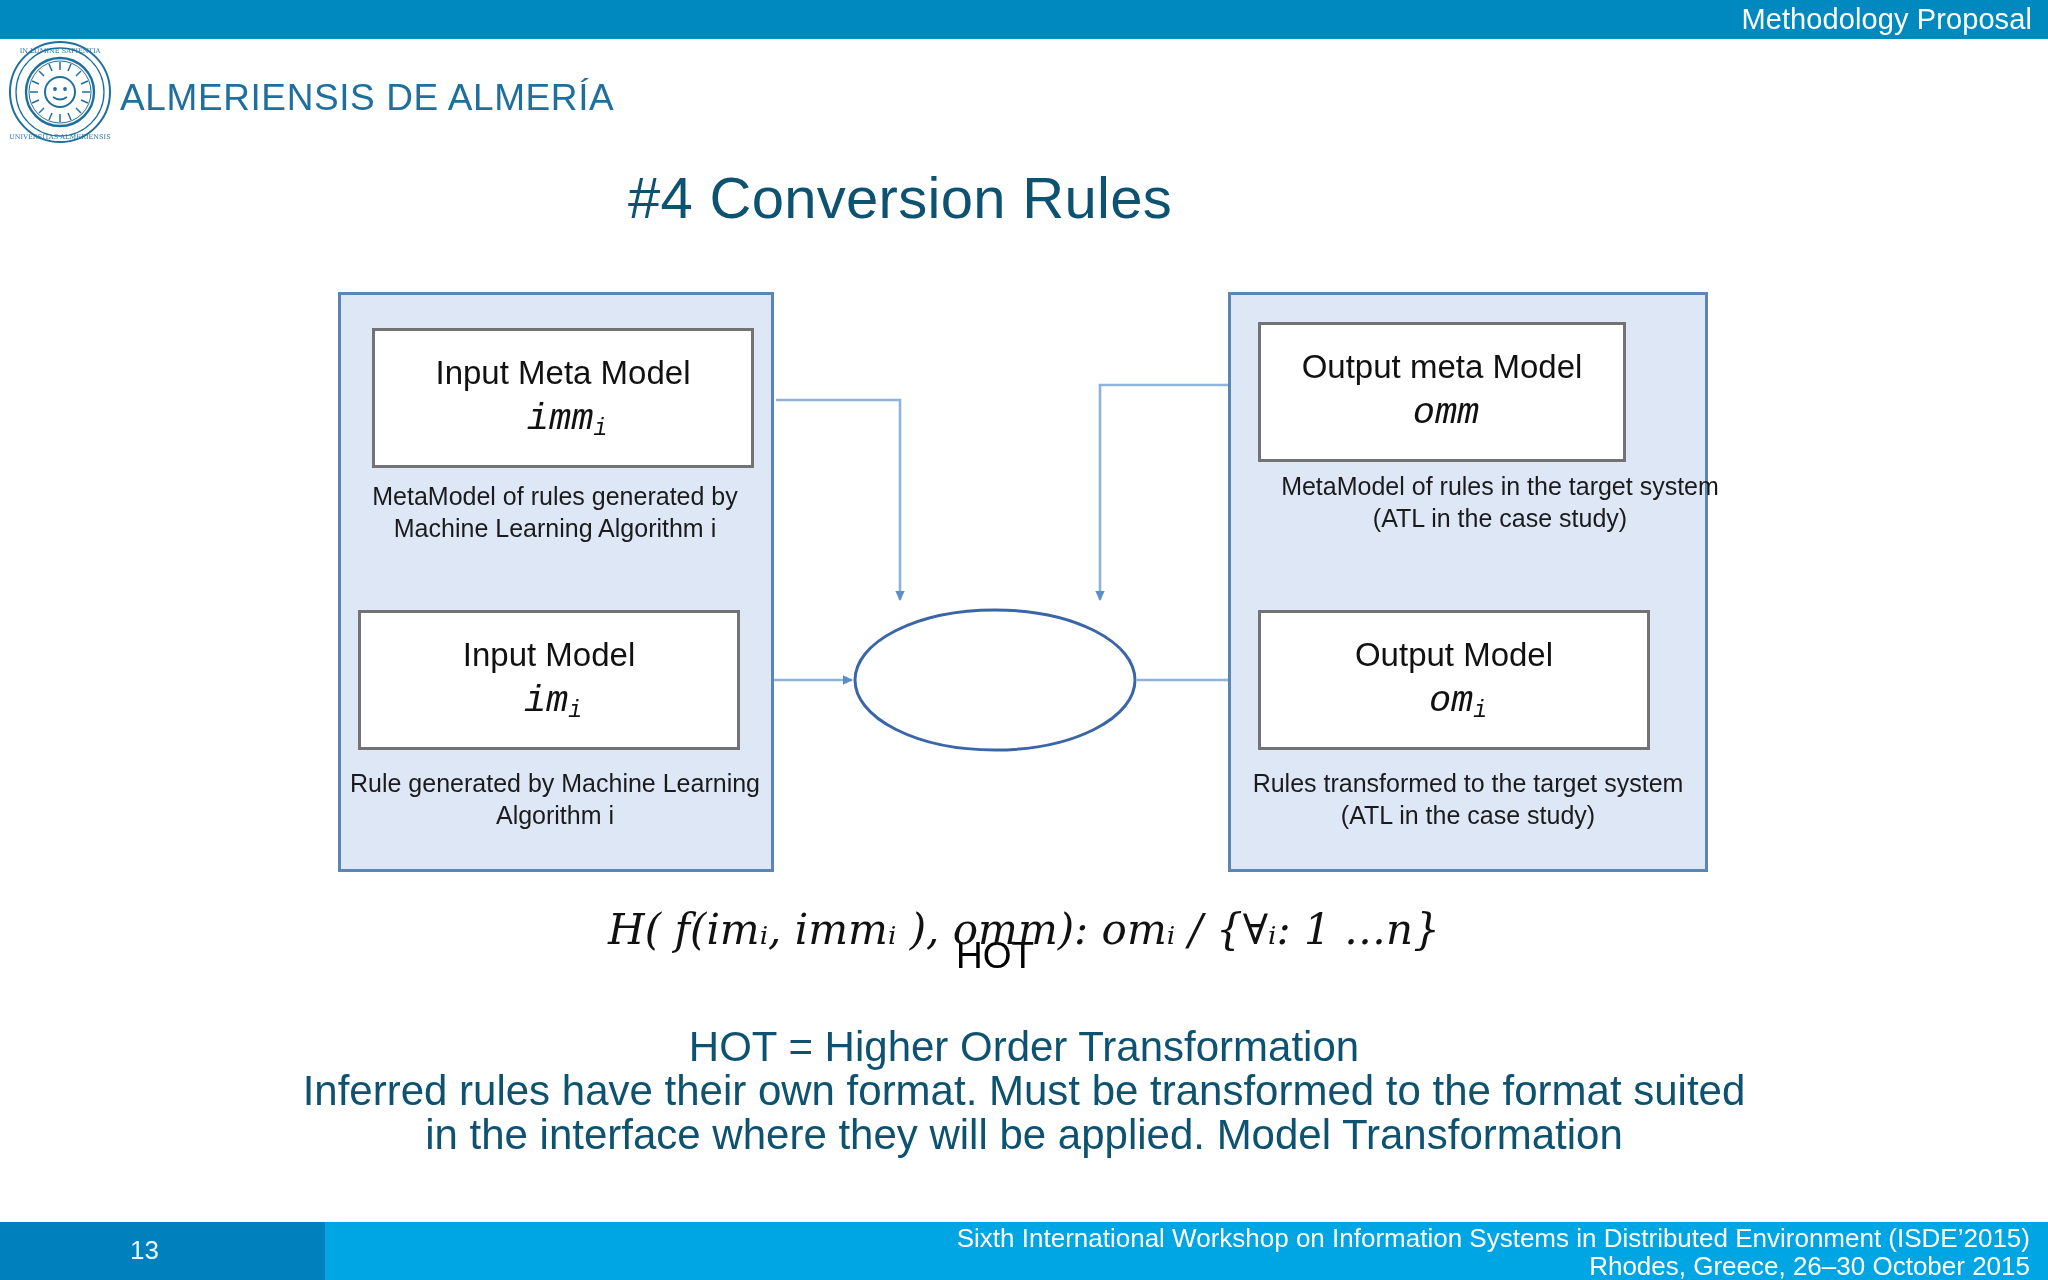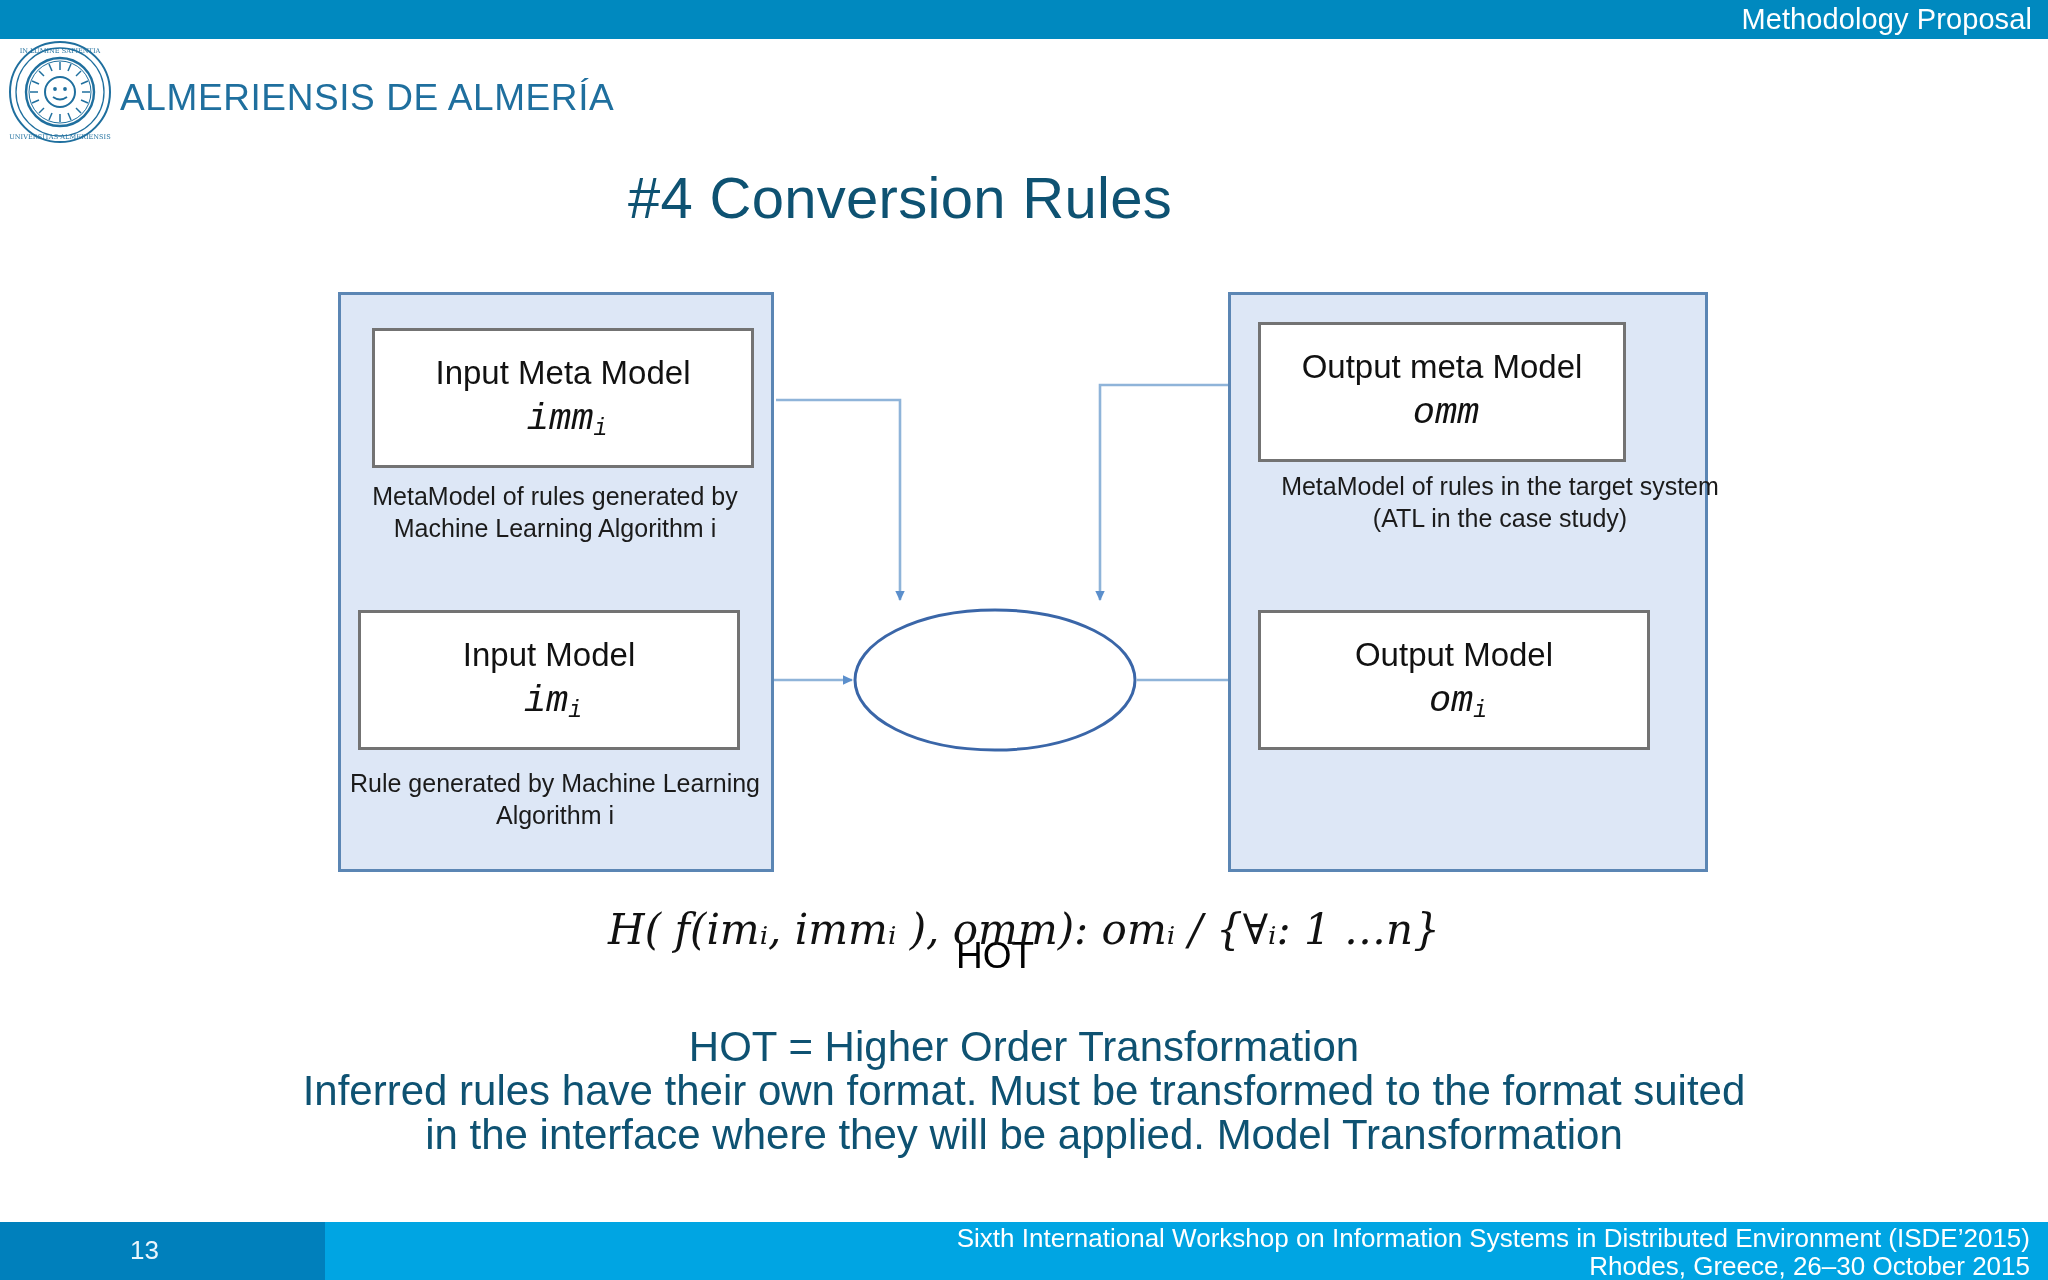--- a/index.html
+++ b/index.html
@@ -213,20 +213,21 @@
       </div>
     </div>
     <div class="caption c-omm">MetaModel of rules in the target system (ATL in the case study)</div>
 
     <div class="mbox om">
       <div class="mb-title">Output Model</div>
       <div class="mb-sym">
         <span>om</span><sub>i</sub>
       </div>
     </div>
+    <div class="caption c-om">Rules transformed to the target system (ATL in the case study)</div>
 
     <div class="hot-label">HOT</div>
   </div>
 
   <div class="formula">H( f(imᵢ, immᵢ ), omm):  omᵢ / {∀ᵢ: 1 …n}</div>
 
   <div class="bodytext">
     <div>HOT = Higher Order Transformation</div>
     <div>Inferred rules have their own format. Must be transformed to the format suited</div>
     <div>in the interface where they will be applied. Model Transformation</div>

